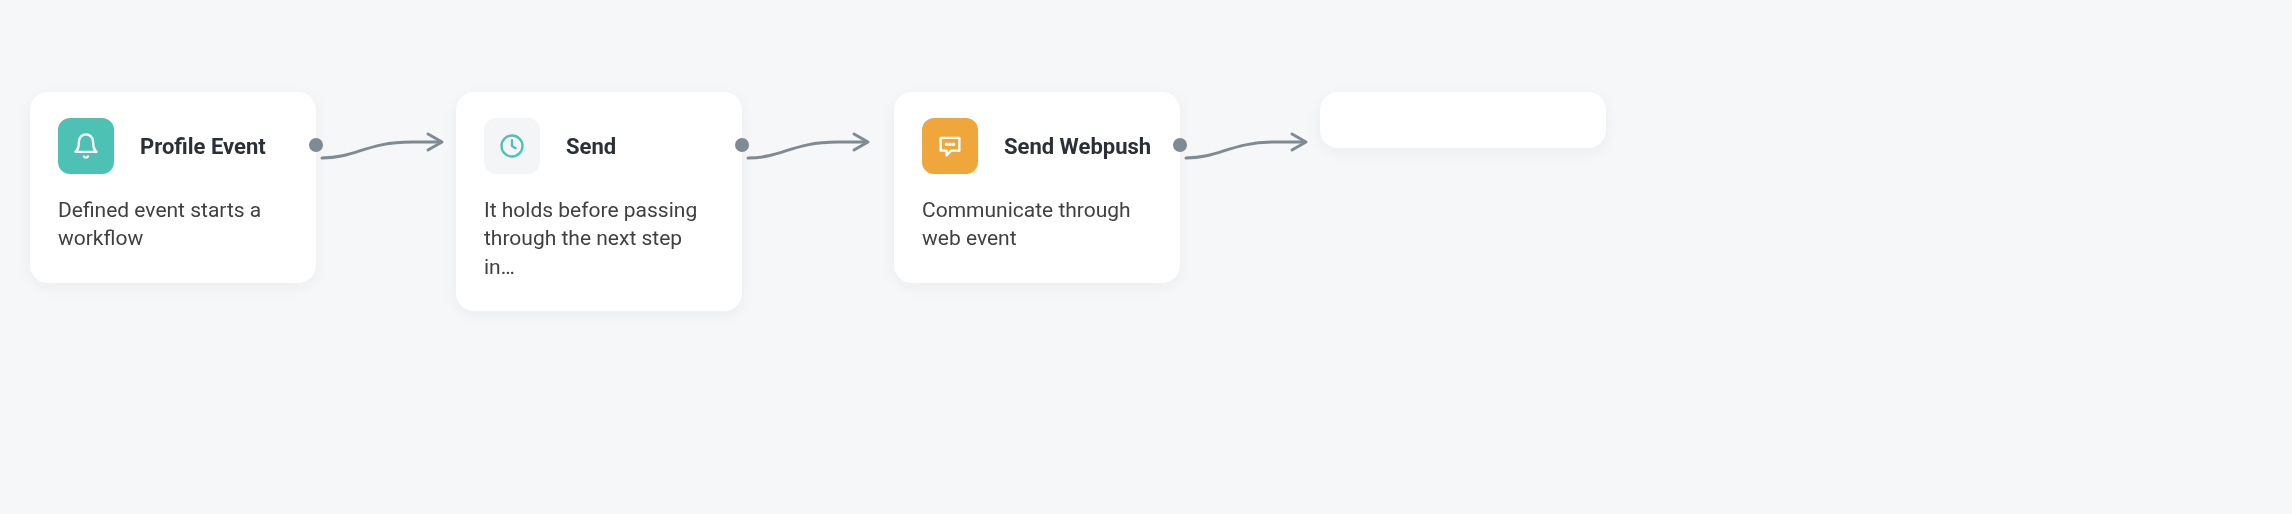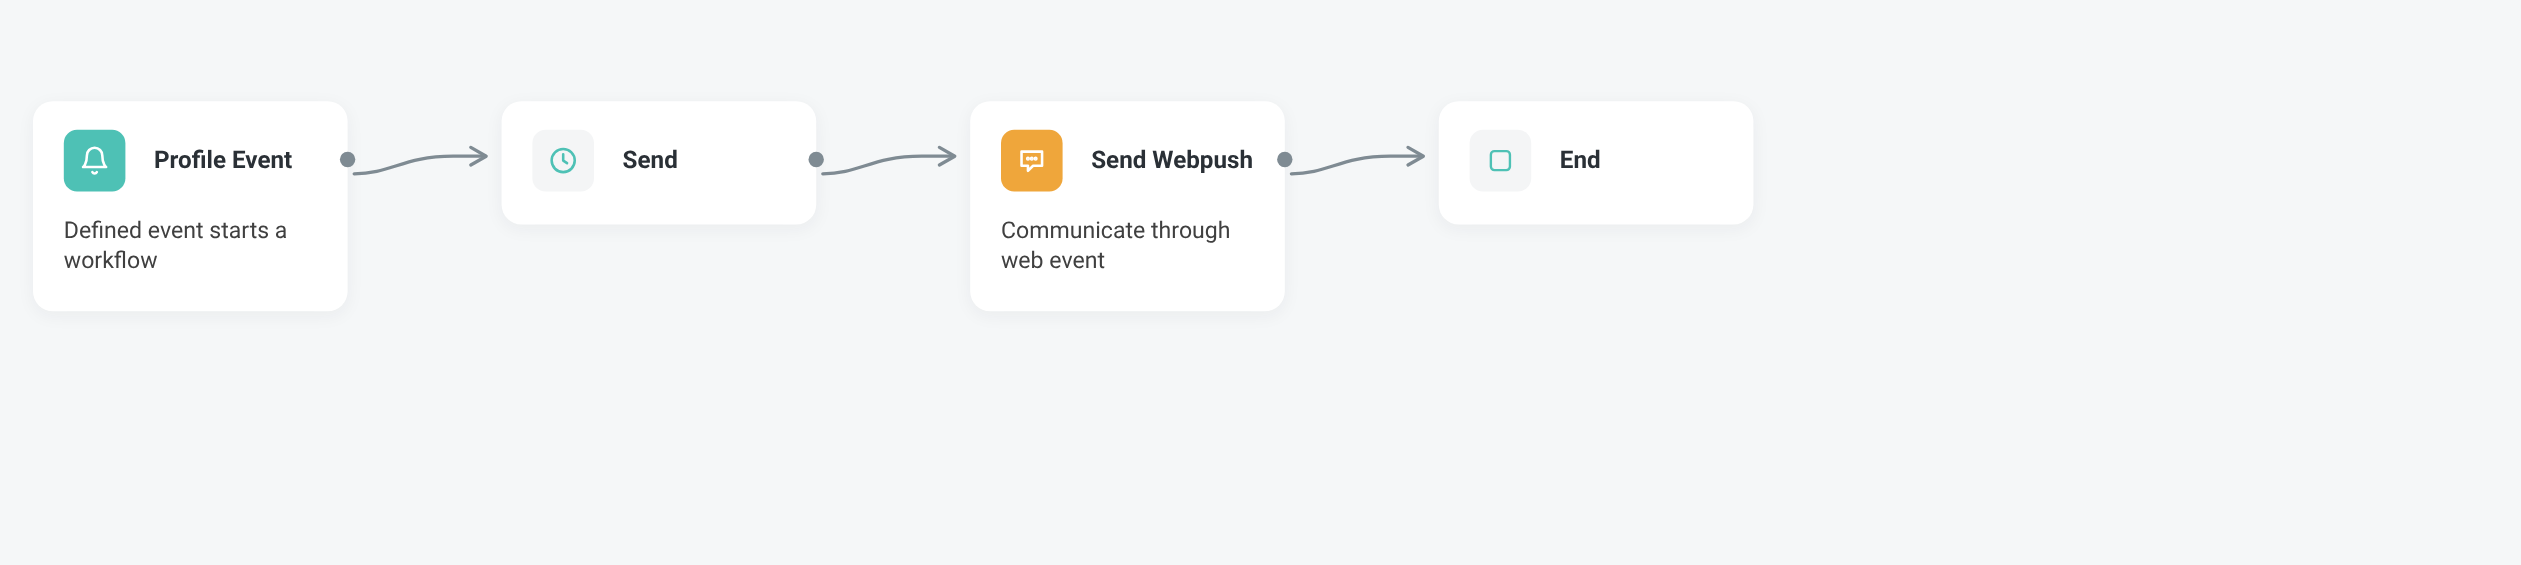--- a/index.html
+++ b/index.html
@@ -12,21 +12,21 @@
 .icon-teal{background:#4ec1b5;}
 .icon-gray{background:#f4f5f6;}
 .icon-orange{background:#efa63b;}
 .card-title{font-size:22px;font-weight:700;color:#2a3036;text-align:center;}
 .card-desc{margin-top:22px;font-size:21px;color:#404040;line-height:1.35;}
 .card-dot{width:14px;height:14px;border-radius:50%;background:#7f8b93;position:absolute;top:46px;right:-7px;}
 .card .icon-box svg{display:block;}
 
 .c0{width:230px;}
 .c1{width:230px;}
-.c2{width:230px;}
+.c2{width:230px;margin-left:12px;}
 .c3{width:230px;}
 .arrow-svg{display:block;}
 </style>
 </head>
 <body>
 
 <div class="canvas">
   <div class="flow">
 
     <div class="card c0">
@@ -53,20 +53,21 @@
     <div class="card c1">
       <div class="card-head">
         <div class="icon-box icon-gray">
           <svg width="28" height="28" viewBox="0 0 24 24" fill="none" stroke="#4ec1b5" stroke-width="2" stroke-linecap="round" stroke-linejoin="round">
             <circle cx="12" cy="12" r="9"></circle>
             <path d="M12 7v5l3 2"></path>
           </svg>
         </div>
         <div class="card-title">Send</div>
       </div>
+      <div class="card-desc">It holds before passing through the next step in…</div>
       <div class="card-dot"></div>
     </div>
 
     <div class="conn-wrap">
       <svg class="arrow-svg" width="140" height="40" viewBox="0 0 140 40">
         <path d="M6 28 C 40 28, 50 12, 96 12 L122 12" fill="none" stroke="#7f8b93" stroke-width="3" stroke-linecap="round"></path>
         <path d="M112 4 L126 12 L112 20" fill="none" stroke="#7f8b93" stroke-width="3" stroke-linecap="round" stroke-linejoin="round"></path>
       </svg>
     </div>
 
@@ -87,24 +88,16 @@
     </div>
 
     <div class="conn-wrap">
       <svg class="arrow-svg" width="140" height="40" viewBox="0 0 140 40">
         <path d="M6 28 C 40 28, 50 12, 96 12 L122 12" fill="none" stroke="#7f8b93" stroke-width="3" stroke-linecap="round"></path>
         <path d="M112 4 L126 12 L112 20" fill="none" stroke="#7f8b93" stroke-width="3" stroke-linecap="round" stroke-linejoin="round"></path>
       </svg>
     </div>
 
     <div class="card c3">
-      <div class="card-head">
-        <div class="icon-box icon-gray">
-          <svg width="26" height="26" viewBox="0 0 24 24" fill="none" stroke="#4ec1b5" stroke-width="2" stroke-linecap="round" stroke-linejoin="round">
-            <rect x="4" y="4" width="16" height="16" rx="3"></rect>
-          </svg>
-        </div>
-        <div class="card-title">End</div>
-      </div>
     </div>
 
   </div>
 </div>
 
 </body></html>

